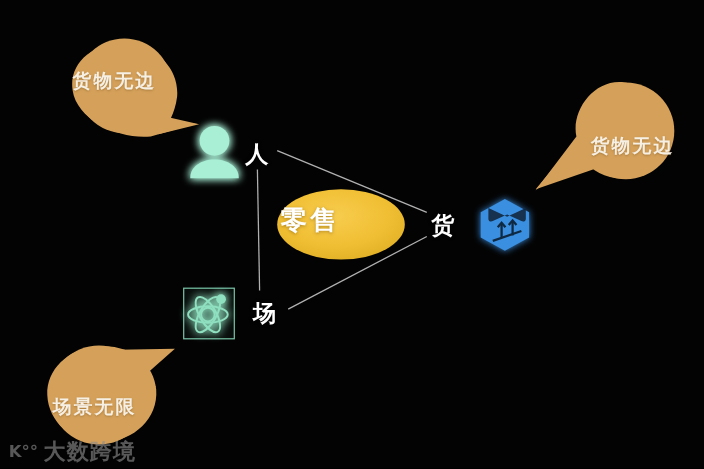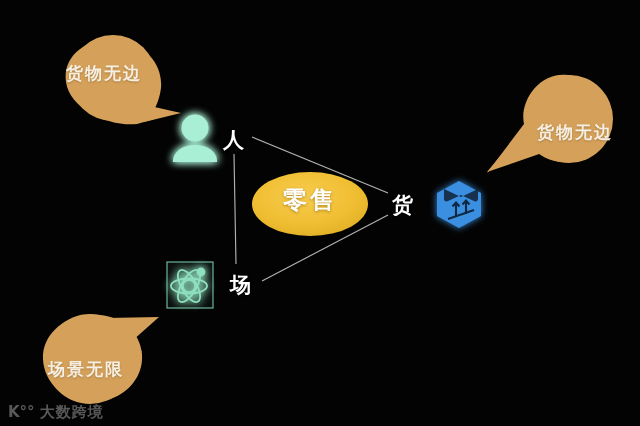--- a/index.html
+++ b/index.html
@@ -47,21 +47,20 @@
   #vertex-label-person { left: 223px; top: 126px; }
   #vertex-label-goods  { left: 392px; top: 191px; }
   #vertex-label-scene  { left: 230px; top: 271px; }
 
   
   #center-label {
     position: absolute;
     left: 255px;
     top: 184px;
     width: 110px;
-    text-align: center;
     color: #FFFFFF;
     font-size: 24px;
     font-weight: 700;
     letter-spacing: 3px;
     text-shadow: 0 1px 3px rgba(120,80,0,0.55);
   }
 
   
   #watermark {
     position: absolute;
@@ -73,21 +72,21 @@
     opacity: 0.62;
   }
   #watermark .wm-mark {
     color: #8d8d8d;
     font-size: 15px;
     font-weight: 700;
     line-height: 1;
   }
   #watermark .wm-name {
     color: #8d8d8d;
-    font-size: 15px;
+    font-size: 20px;
     font-weight: 700;
     letter-spacing: 1px;
     line-height: 1;
   }
 </style>
 </head>
 <body>
 
 <div id="canvas">
 

